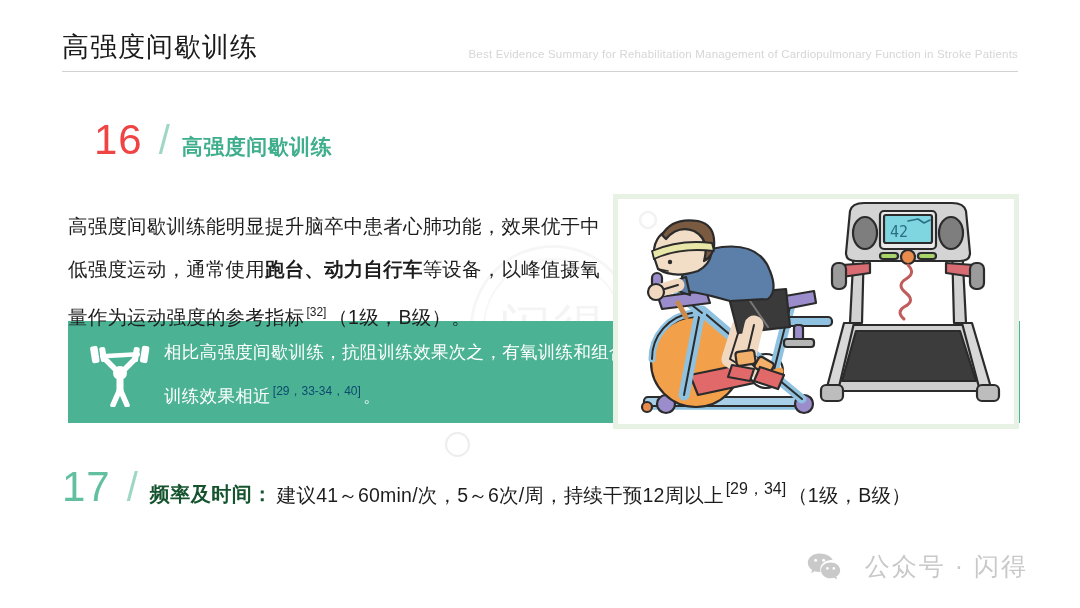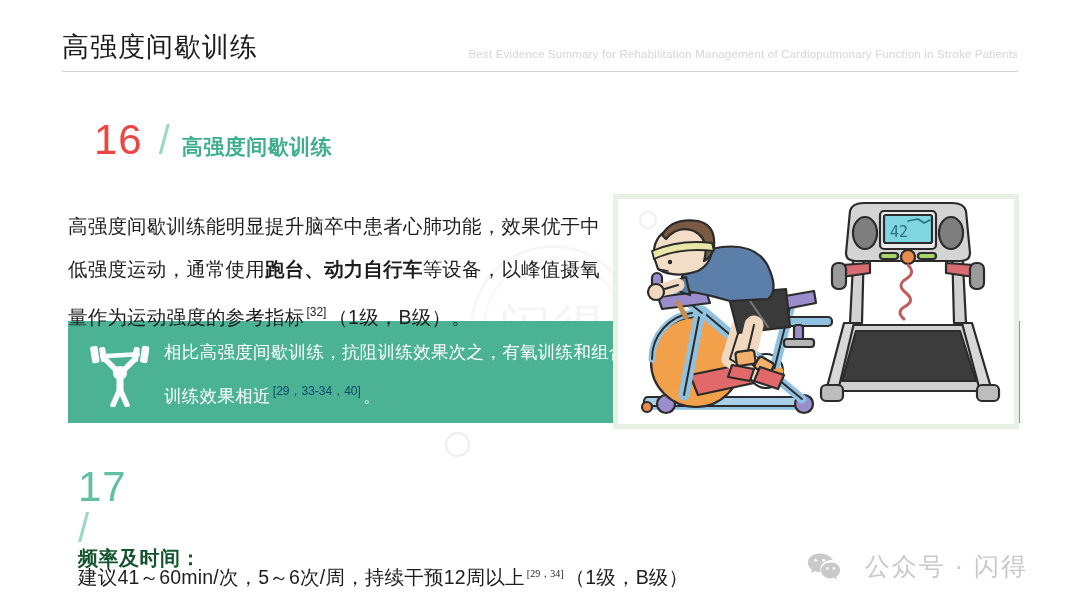--- a/index.html
+++ b/index.html
@@ -190,21 +190,20 @@
 
   
   #item17-head {
     position: absolute;
     left: 62px;
     top: 466px;
     display: flex;
     align-items: baseline;
     white-space: nowrap;
     z-index: 3;
-    flex-direction: column;
   }
   #item17-number {
     font-size: 42px;
     font-weight: 300;
     color: #62c0a1;
     letter-spacing: 1px;
     line-height: 1;
   }
   #item17-slash {
     font-size: 40px;
@@ -220,21 +219,21 @@
     letter-spacing: .5px;
     line-height: 1;
   }
   #item17-text {
     font-size: 19.5px;
     color: #1d1d1d;
     line-height: 1;
     letter-spacing: .2px;
     margin-left: 4px;
   }
-  #item17-text .supref { font-size: 10px; font-family: Liberation Serif, serif; }
+  #item17-text .supref { font-size: 16px; }
 
   
   #footer-credit {
     position: absolute;
     right: 52px;
     top: 550px;
     display: flex;
     align-items: center;
     gap: 24px;
     color: #c9c9c9;

